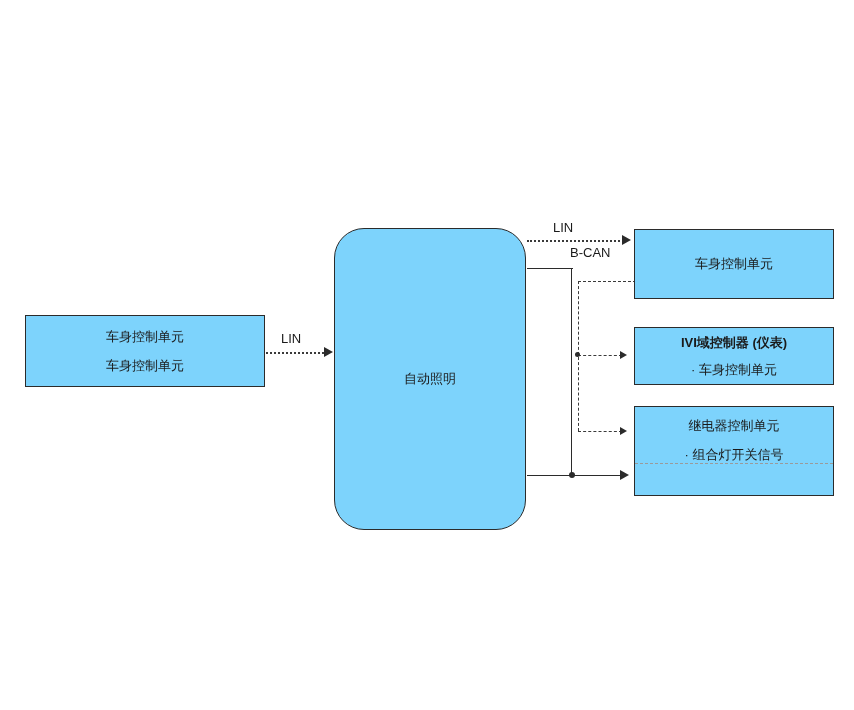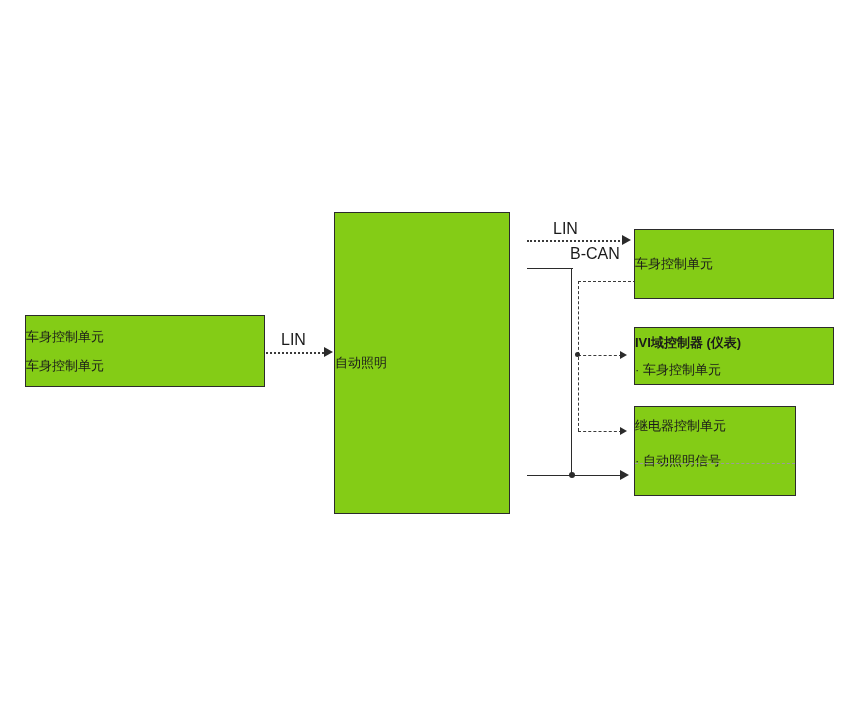--- a/index.html
+++ b/index.html
@@ -14,66 +14,67 @@
     position: relative;
     width: 854px;
     height: 710px;
     background: #ffffff;
     overflow: hidden;
   }
   .box {
     position: absolute;
     box-sizing: border-box;
     border: 1px solid #2b2b2b;
-    background: #84cc16;
+    background: #7dd3fc;
     display: flex;
     flex-direction: column;
-    align-items: flex-start;
+    align-items: center;
     justify-content: center;
     color: #1a1a1a;
     font-size: 13px;
     line-height: 1.5;
   }
   .box .line {
     white-space: nowrap;
   }
   .box-left {
     left: 25px;
     top: 315px;
     width: 240px;
     height: 72px;
     gap: 9px;
   }
   .box-center {
     left: 334px;
-    top: 212px;
-    width: 176px;
+    top: 228px;
+    width: 192px;
     height: 302px;
+    border-radius: 30px;
   }
   .box-bcm {
     left: 634px;
     top: 229px;
     width: 200px;
     height: 70px;
   }
   .box-ivi {
     left: 634px;
     top: 327px;
     width: 200px;
     height: 58px;
     gap: 8px;
   }
   .box-relay {
     left: 634px;
     top: 406px;
-    width: 162px;
+    width: 200px;
     height: 90px;
     justify-content: flex-start;
     padding-top: 9px;
-    gap: 15px;
+    gap: 9px;
   }
   .box-relay .divider {
     position: absolute;
     left: 0;
     right: 0;
     top: 56px;
     border-top: 1px dashed #9a9a9a;
   }
   .box-relay .lower {
     position: absolute;
@@ -127,21 +128,21 @@
   }
   .dot {
     position: absolute;
     width: 6px;
     height: 6px;
     border-radius: 50%;
     background: #2b2b2b;
   }
   .edge-label {
     position: absolute;
-    font-size: 16px;
+    font-size: 13px;
     color: #1a1a1a;
     white-space: nowrap;
   }
 </style>
 </head>
 <body>
 
 <div id="canvas">
 
   <div class="box box-left">
@@ -184,17 +185,17 @@
     <div class="line">车身控制单元</div>
   </div>
 
   <div class="box box-ivi">
     <div class="line bold">IVI域控制器 (仪表)</div>
     <div class="line">· 车身控制单元</div>
   </div>
 
   <div class="box box-relay">
     <div class="line">继电器控制单元</div>
-    <div class="line">· 自动照明信号</div>
+    <div class="line">· 组合灯开关信号</div>
     <div class="divider"></div>
   </div>
 
 </div>
 
 </body></html>

